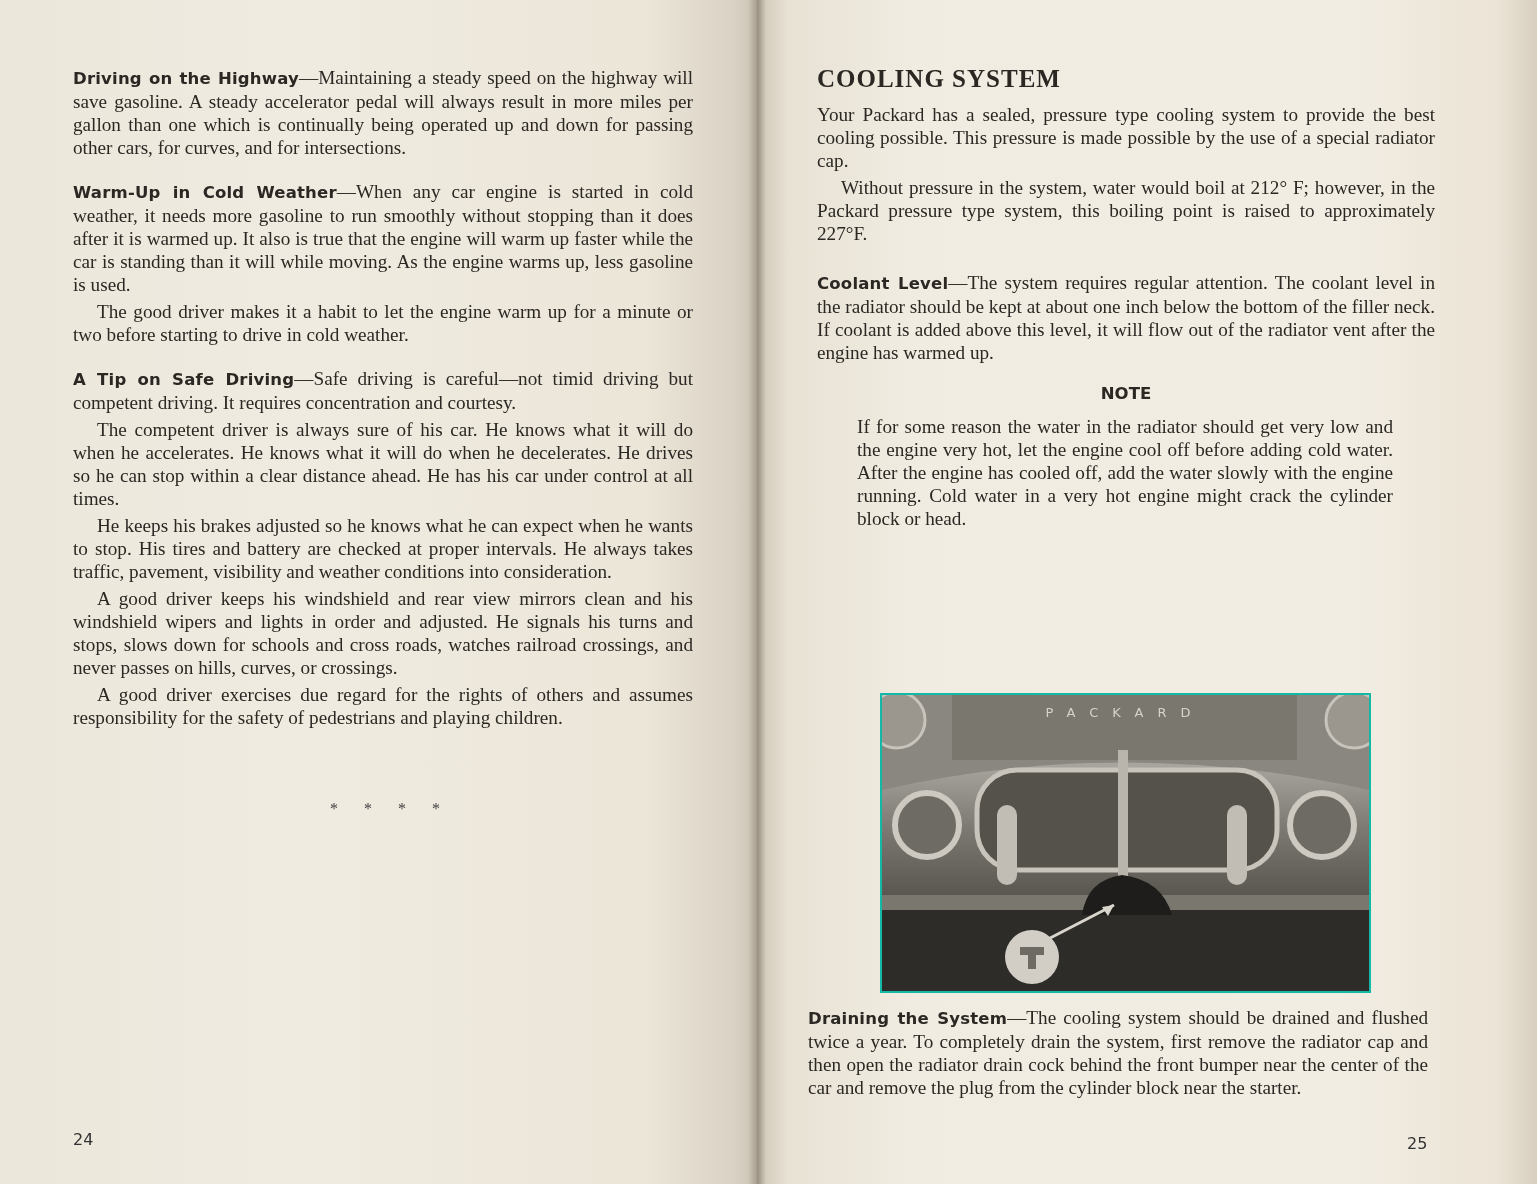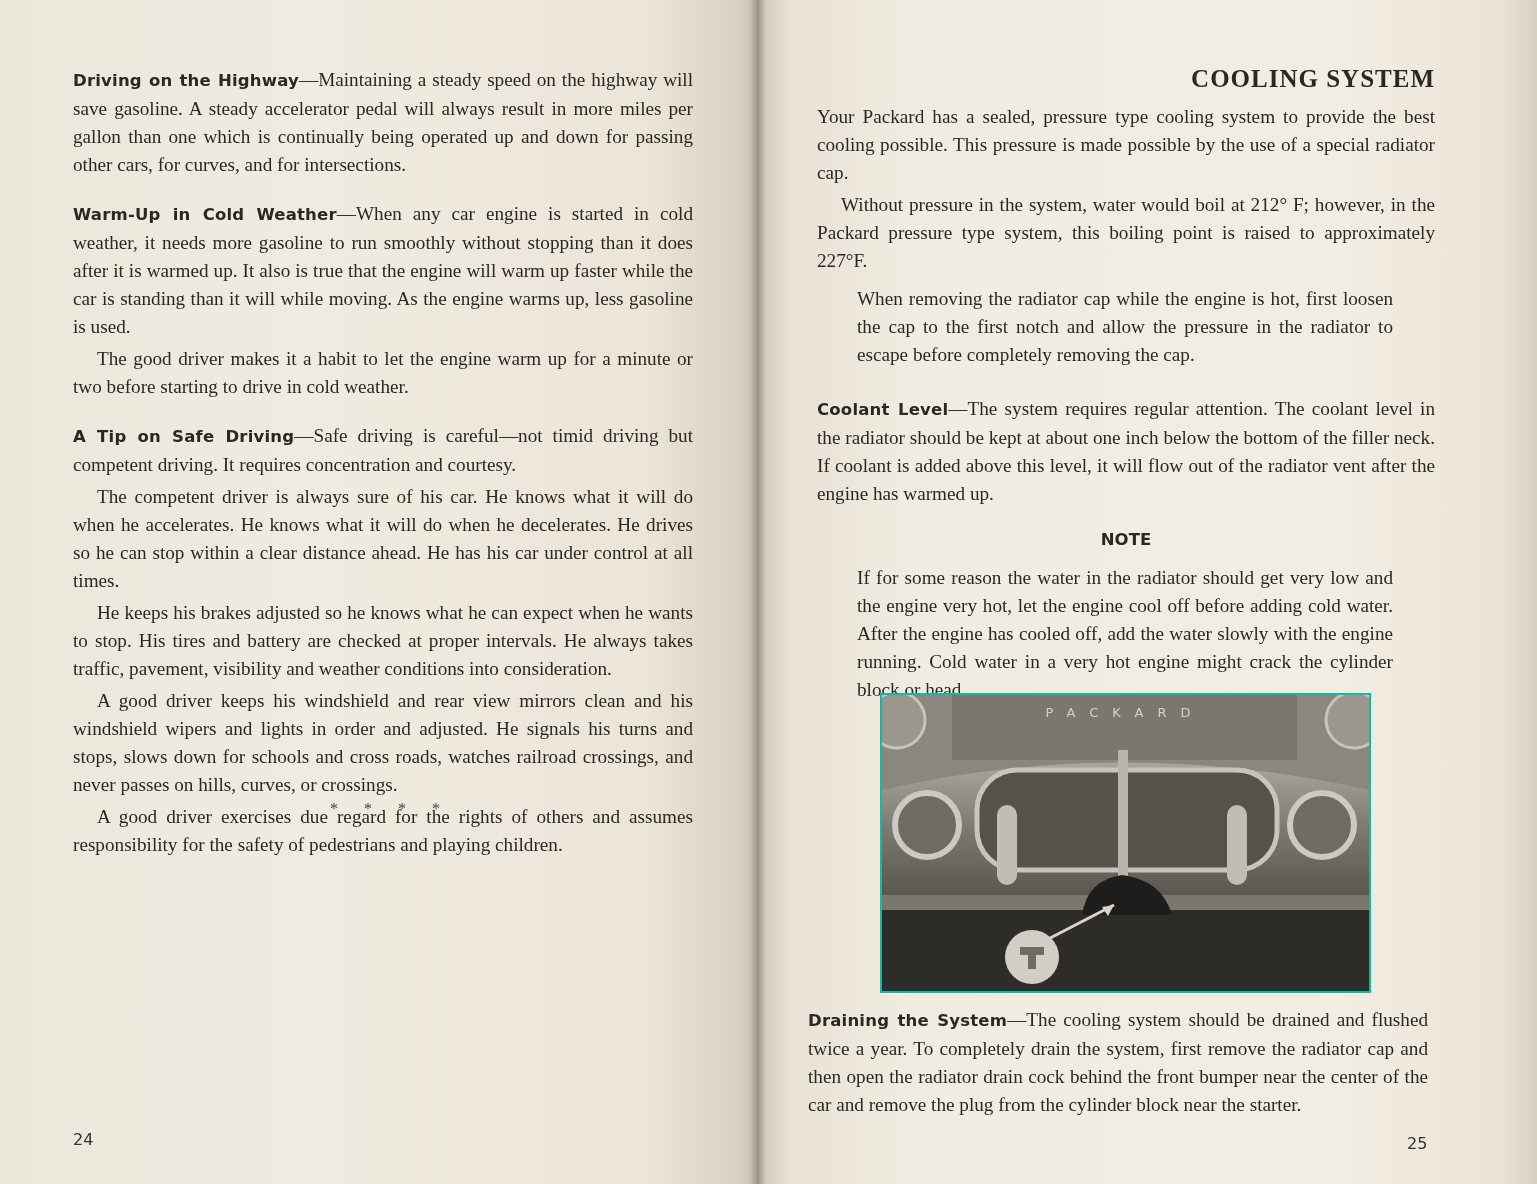--- a/index.html
+++ b/index.html
@@ -21,35 +21,35 @@
   .page-right {
     left:758px; width:779px;
     background:linear-gradient(90deg,#cfc7b7 0%,#e8e2d5 4%,#f1ece1 20%,#f2ede3 75%,#ebe4d6 95%,#d8cfbf 100%);
   }
   .gutter {
     position:absolute; left:748px; top:0; width:18px; height:1184px;
     background:linear-gradient(90deg,rgba(0,0,0,0) 0%,rgba(80,70,55,.25) 45%,rgba(60,50,40,.35) 55%,rgba(0,0,0,0) 100%);
   }
   .col {
     position:absolute;
-    font-size:19.2px; line-height:28px;
+    font-size:19.2px; line-height:23px;
     text-align:justify;
   }
   .col-left { left:73px; top:66px; width:620px; }
   .col-right { left:817px; top:103px; width:618px; }
   p { margin:0; }
   .indent { text-indent:24px; }
   .gap-sm { margin-top:4px; }
   .gap-lg { margin-top:21px; }
   .runin {
     font-family:"DejaVu Sans", "Liberation Sans", sans-serif;
     font-weight:bold; font-size:16.5px; letter-spacing:0.2px;
   }
   .title {
-    text-align:right;
+    text-align:left;
     font-family:"Liberation Serif", serif;
     font-weight:bold; font-size:25px; letter-spacing:1px;
     position:absolute; left:817px; width:618px; top:65px;
   }
   .subhead {
     text-align:center;
     font-family:"DejaVu Sans", "Liberation Sans", sans-serif;
     font-weight:bold; font-size:16.5px;
   }
   .boxed { padding-left:40px; padding-right:42px; }
@@ -102,21 +102,20 @@
   </div>
 
   <div class="pageno" style="left:73px; top:1130px;">24</div>
 
   <div class="title">COOLING SYSTEM</div>
 
   <div class="col col-right">
     <p>Your Packard has a sealed, pressure type cooling system to provide the best cooling possible. This pressure is made possible by the use of a special radiator cap.</p>
     <p class="indent gap-sm">Without pressure in the system, water would boil at 212° F; however, in the Packard pressure type system, this boiling point is raised to approximately 227°F.</p>
 
-    <p class="boxed" style="margin-top:10px;">When removing the radiator cap while the engine is hot, first loosen the cap to the first notch and allow the pressure in the radiator to escape before completely removing the cap.</p>
 
     <p style="margin-top:26px;">
       <span class="runin">Coolant Level</span><span>—</span><span>The system requires regular attention. The coolant level in the radiator should be kept at about one inch below the bottom of the filler neck. If coolant is added above this level, it will flow out of the radiator vent after the engine has warmed up.</span>
     </p>
 
     <div class="subhead" style="margin-top:18px;">NOTE</div>
     <p class="boxed" style="margin-top:10px;">If for some reason the water in the radiator should get very low and the engine very hot, let the engine cool off before adding cold water. After the engine has cooled off, add the water slowly with the engine running. Cold water in a very hot engine might crack the cylinder block or head.</p>
   </div>
 
   <div class="photo">

